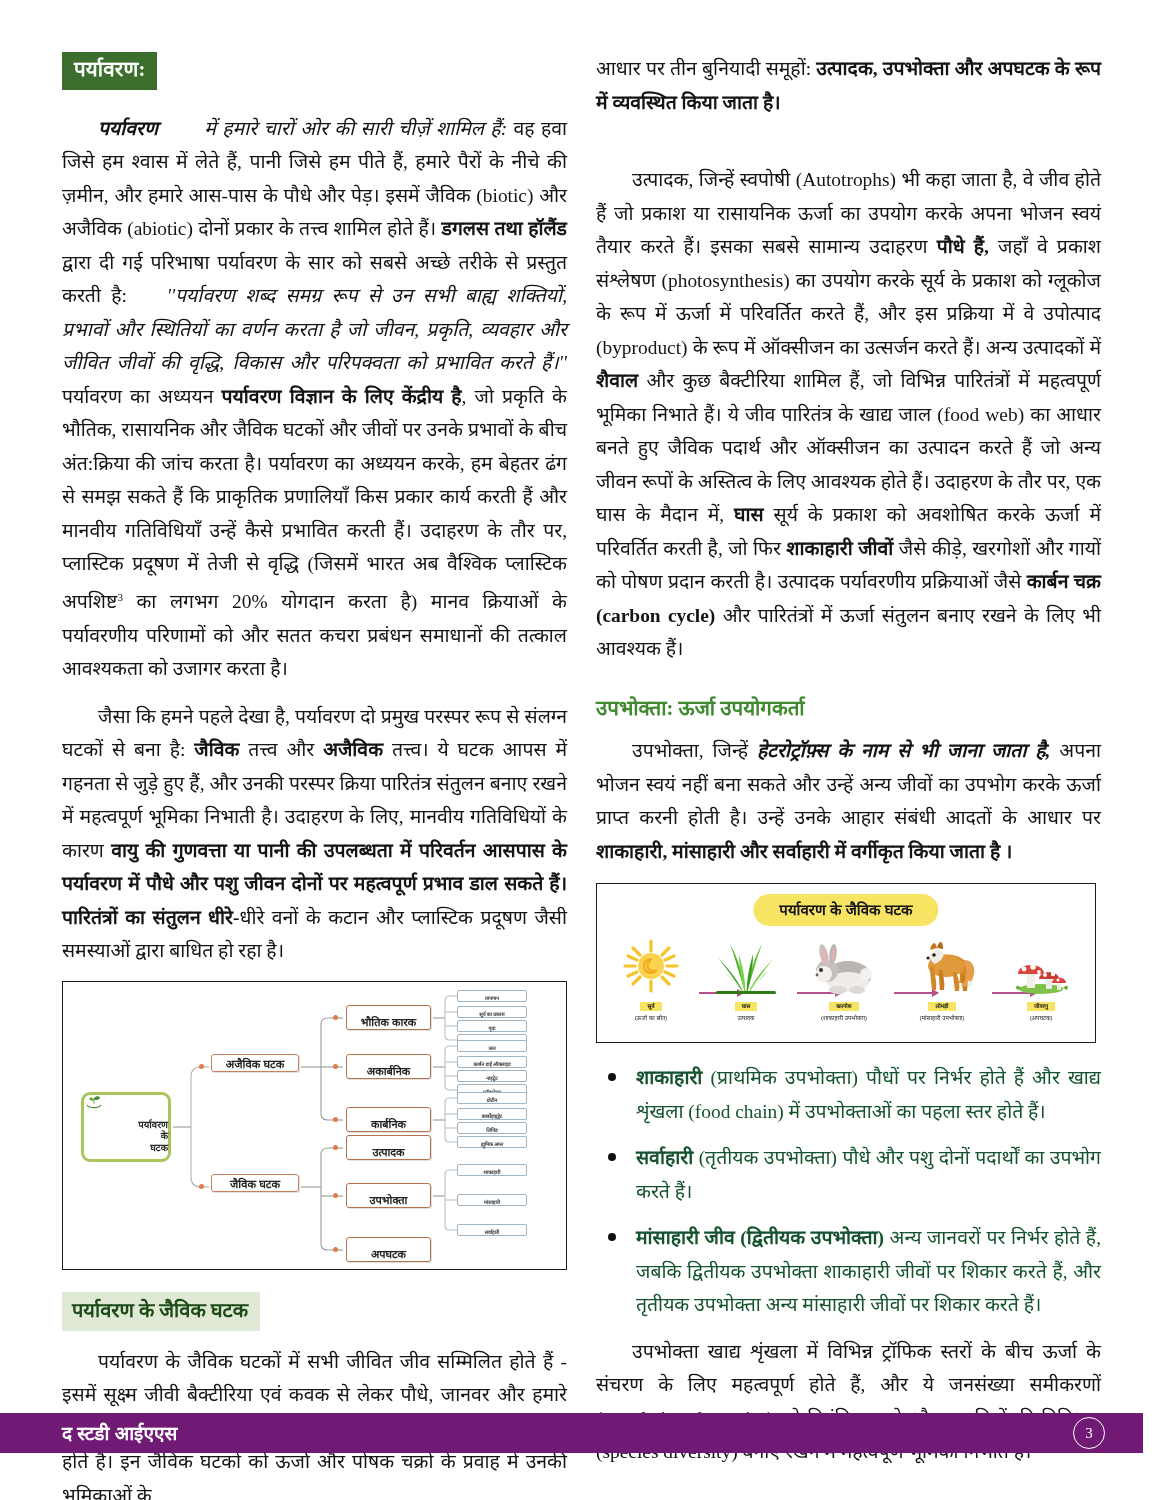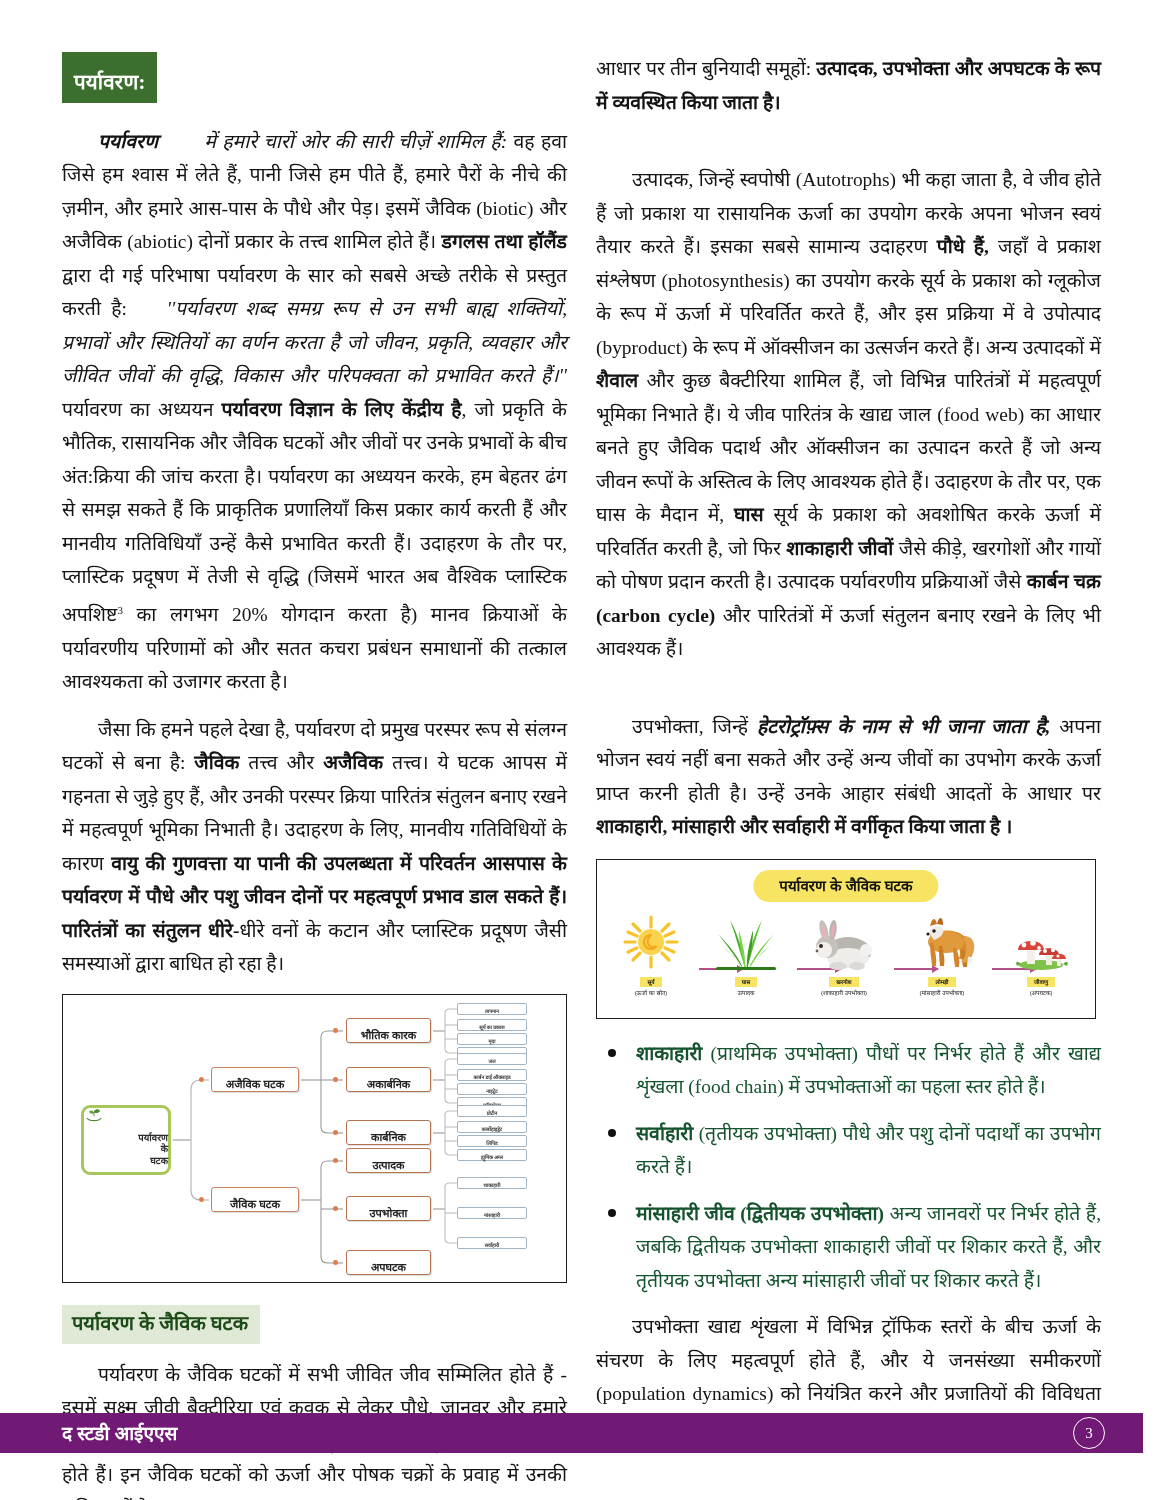--- a/index.html
+++ b/index.html
@@ -19,21 +19,21 @@
   .col-right{left:596px;}
 
   
   .h-box{
     display:inline-block;
     background:#3c6e2e;
     color:#fff;
     font-weight:bold;
     font-size:20.5px;
     line-height:1.15;
-    padding:19px 12px 8px 12px;
+    padding:6px 12px 8px 12px;
     letter-spacing:.2px;
   }
   .h-band{
     display:inline-block;
     background:#dfe9d6;
     color:#1d4b17;
     font-weight:bold;
     font-size:20px;
     padding:7px 12px 9px 10px;
     line-height:1.15;
@@ -103,21 +103,21 @@
     left:18px;top:110px;width:90px;height:70px;
     border:3px solid #a8c65a;border-radius:9px;
     flex-direction:column;
     font-size:9.6px;font-weight:bold;color:#2b2b2b;line-height:1.18;
   }
   .root .leaf-ic{
     width:20px;height:16px;margin-bottom:3px;
     display:flex;align-items:center;justify-content:center;
   }
   .lvl1{
-    width:88px;height:25px;
+    width:88px;height:18px;
     border:1.6px solid #c97f5c;border-radius:3px;
     font-size:11.2px;font-weight:bold;color:#232323;
     box-shadow:1px 1px 0 rgba(0,0,0,.12);
   }
   .lvl2{
     width:85px;height:25px;
     border:1.6px solid #b4724f;border-radius:3px;
     font-size:11px;font-weight:bold;color:#232323;
     box-shadow:1px 1px 0 rgba(0,0,0,.12);
   }
@@ -393,20 +393,21 @@
 
     <div class="gap-l"></div>
 
 
     <div class="gap-s"></div>
 
     <p class="t indent"><span>उत्पादक, जिन्हें स्वपोषी (Autotrophs) भी कहा जाता है, वे जीव होते हैं जो प्रकाश या रासायनिक ऊर्जा का उपयोग करके अपना भोजन स्वयं तैयार करते हैं। इसका सबसे सामान्य उदाहरण </span><b>पौधे हैं,</b><span>  जहाँ वे प्रकाश संश्लेषण (photosynthesis) का उपयोग करके सूर्य के प्रकाश को ग्लूकोज के रूप में ऊर्जा में परिवर्तित करते हैं, और इस प्रक्रिया में वे उपोत्पाद (byproduct) के रूप में ऑक्सीजन का उत्सर्जन करते हैं। अन्य उत्पादकों में </span><b>शैवाल</b><span> और कुछ बैक्टीरिया शामिल हैं, जो विभिन्न पारितंत्रों में महत्वपूर्ण भूमिका निभाते हैं। ये जीव पारितंत्र के खाद्य जाल (food web) का आधार बनते हुए जैविक पदार्थ और ऑक्सीजन का उत्पादन करते हैं जो अन्य जीवन रूपों के अस्तित्व के लिए आवश्यक होते हैं। उदाहरण के तौर पर, एक घास के मैदान में, </span><b>घास</b><span> सूर्य के प्रकाश को अवशोषित करके ऊर्जा में परिवर्तित करती है, जो फिर </span><b>शाकाहारी जीवों</b><span> जैसे कीड़े, खरगोशों और गायों को पोषण प्रदान करती है। उत्पादक पर्यावरणीय प्रक्रियाओं जैसे </span><b>कार्बन चक्र (carbon cycle)</b><span> और पारितंत्रों में ऊर्जा संतुलन बनाए रखने के लिए भी आवश्यक हैं।</span></p>
 
     <div class="gap-l"></div>
 
+    <p class="h-green">उपभोक्ता: ऊर्जा उपयोगकर्ता</p>
 
     <div class="gap-s"></div>
 
     <p class="t indent"><span>उपभोक्ता, जिन्हें </span><span class="bi">हेटरोट्रॉफ़्स के नाम से भी जाना जाता है,</span><span> अपना भोजन स्वयं नहीं बना सकते और उन्हें अन्य जीवों का उपभोग करके ऊर्जा प्राप्त करनी होती है। उन्हें उनके आहार संबंधी आदतों के आधार पर </span><b>शाकाहारी, मांसाहारी और सर्वाहारी में वर्गीकृत किया जाता है ।</b></p>
 
     <div class="fig2">
 
       <div class="title">पर्यावरण के जैविक घटक</div>
 
       <div class="fc-arrow" style="left:102px;width:44px;"></div>

